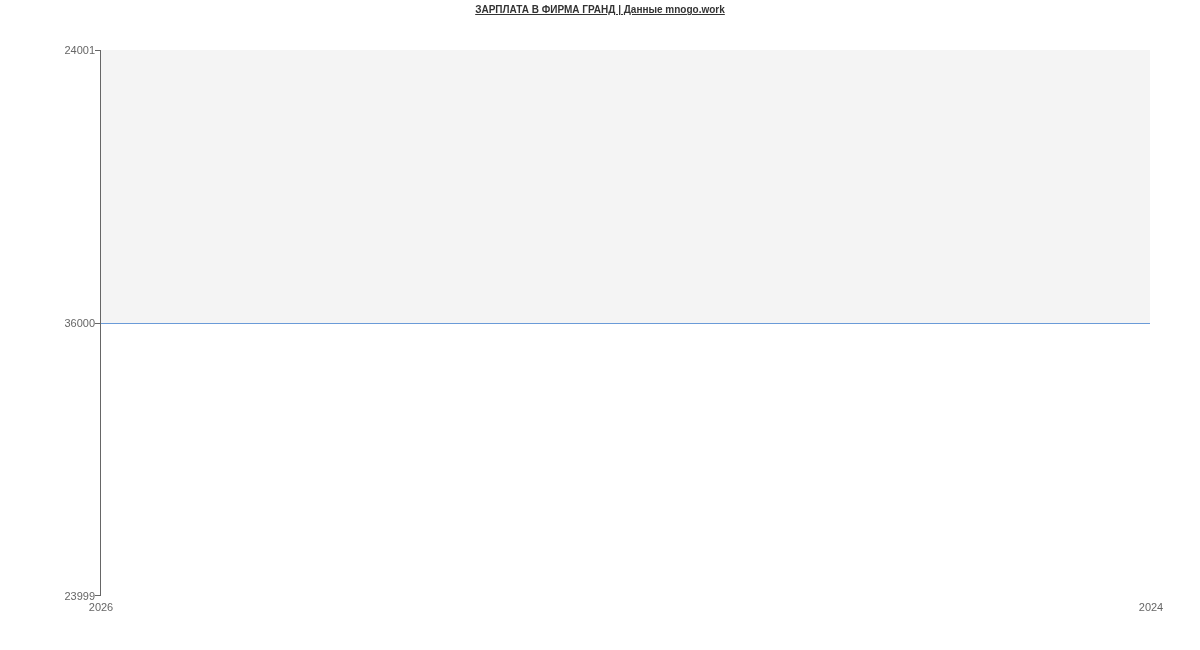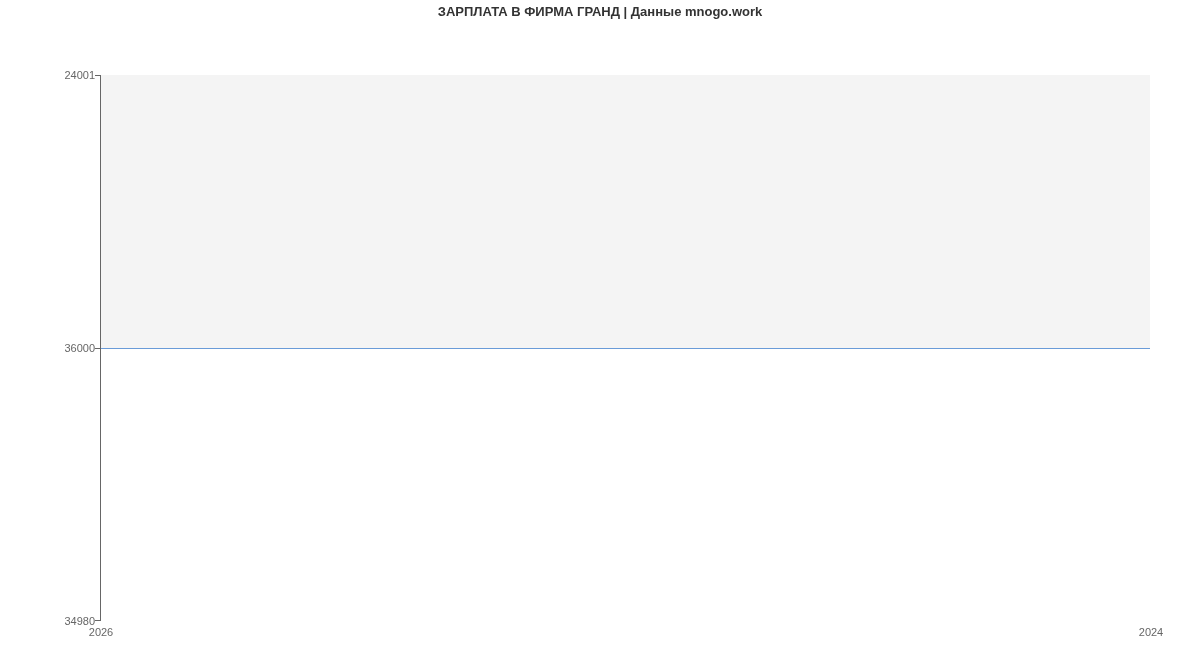--- a/index.html
+++ b/index.html
@@ -18,36 +18,36 @@
     width: 1200px;
     height: 650px;
   }
 
   .chart-title {
     position: absolute;
     top: 4px;
     left: 0;
     width: 1200px;
     text-align: center;
-    font-size: 13px;
+    font-size: 10px;
     font-weight: bold;
     color: #333333;
+    text-decoration: underline;
   }
 
   .plot-area {
     position: absolute;
     left: 100px;
     top: 50px;
     width: 1050px;   
     height: 546px;   
     background: #f4f4f4;
     border-left: 1px solid #666666;
     border-bottom: 1px solid #666666;
     box-sizing: border-box;
-    margin-top: 25px;
   }
 
   
   .plot-lower-white {
     position: absolute;
     left: 0;
     top: 273px;      
     width: 100%;
     height: 273px;
     background: #ffffff;
@@ -104,19 +104,19 @@
     <div class="plot-lower-white"></div>
 
     <div class="data-line" style="top:273px;"></div>
 
     <div class="y-tick-line" style="top:0;"></div>
     <div class="y-tick-line" style="top:273px;"></div>
     <div class="y-tick-line" style="top:545px;"></div>
 
     <div class="y-label" style="top:0;">24001</div>
     <div class="y-label" style="top:273px;">36000</div>
-    <div class="y-label" style="top:546px;">34980</div>
+    <div class="y-label" style="top:546px;">23999</div>
 
     <div class="x-label" style="left:0;">2026</div>
     <div class="x-label" style="left:1050px;">2024</div>
 
   </div>
 </div>
 
 </body></html>

